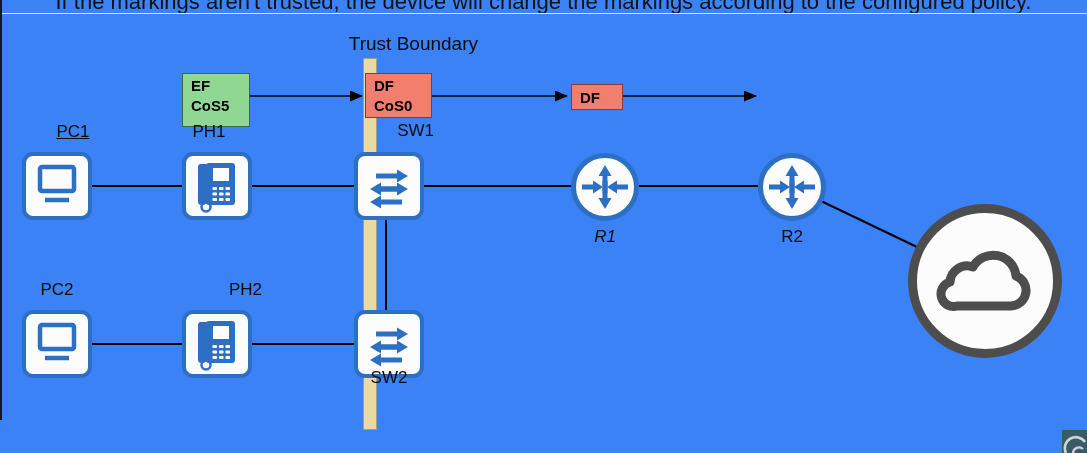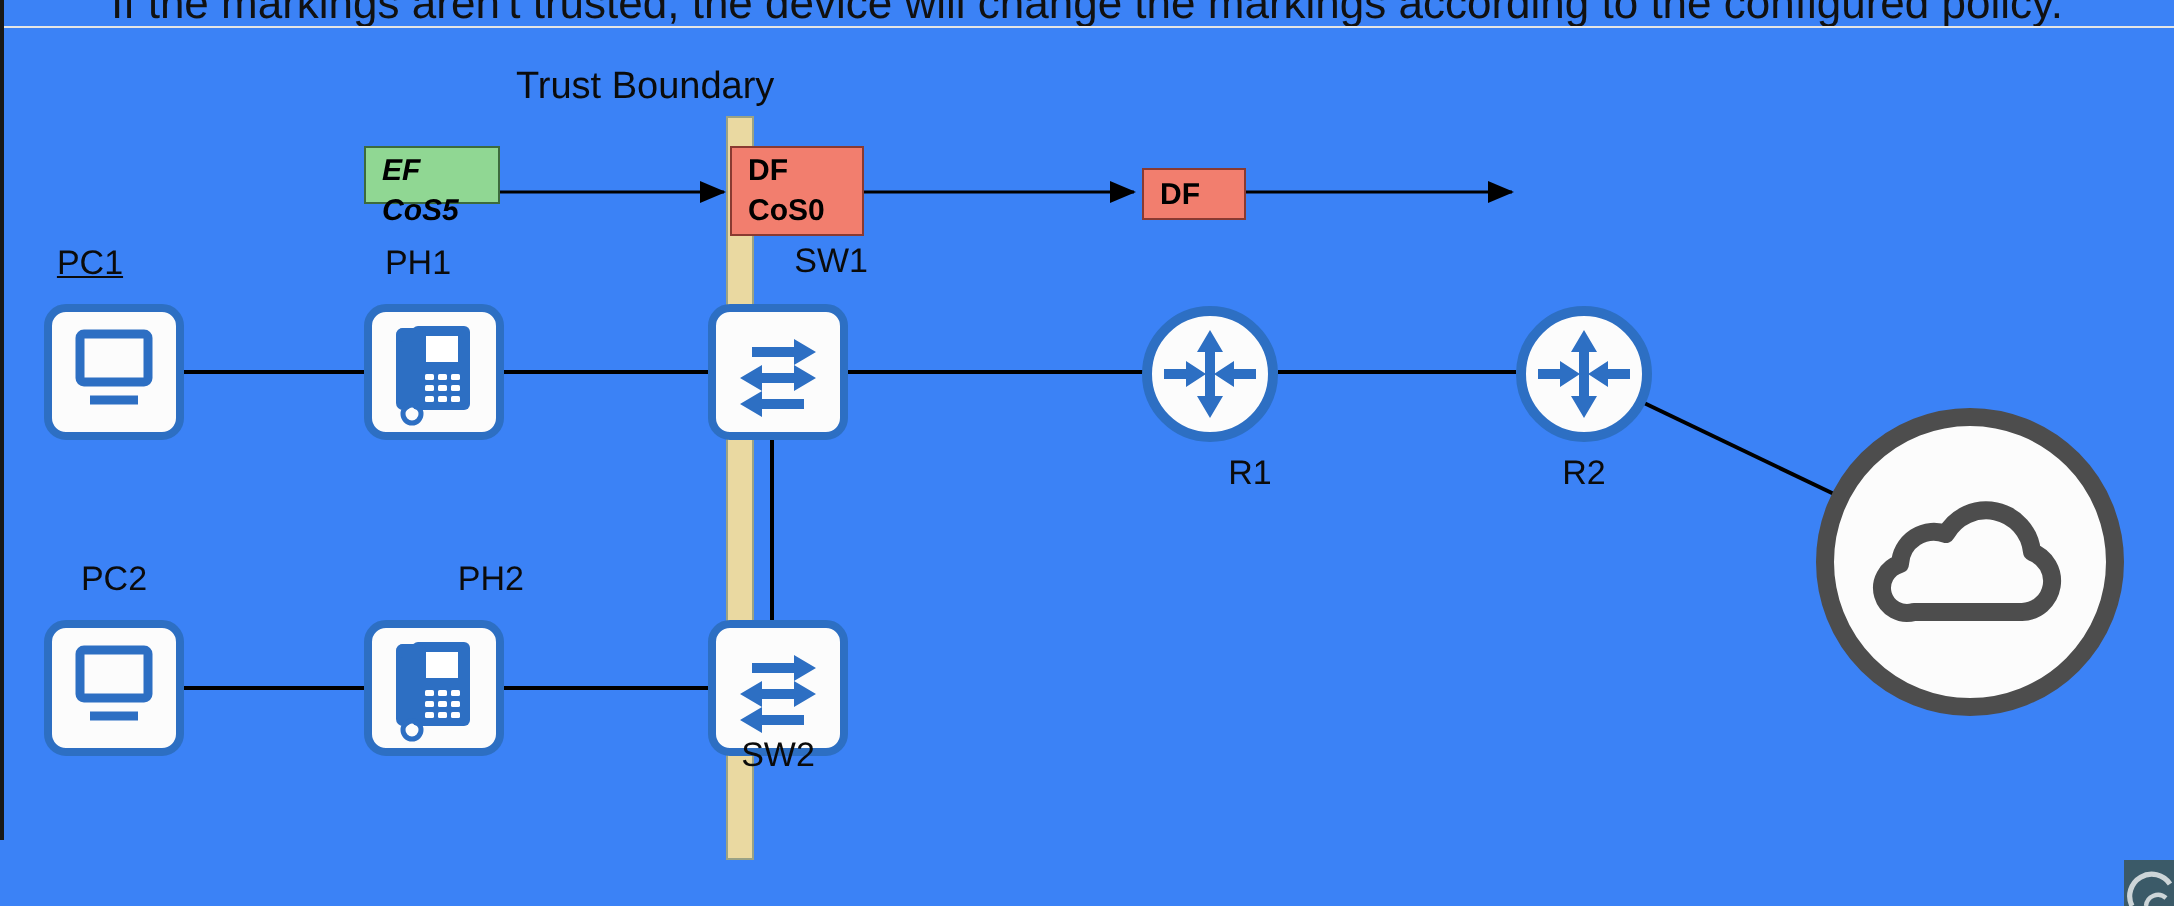--- a/index.html
+++ b/index.html
@@ -9,45 +9,45 @@
   }
   
   .top-text{
     position:absolute;top:-11px;left:0;width:100%;text-align:center;
     font-size:22px;line-height:26px;color:#111;white-space:nowrap;
   }
   .hairline{position:absolute;top:13px;left:0;width:100%;height:1px;background:#e6e6e4;}
   .left-edge{position:absolute;top:0;left:0;width:2px;height:420px;background:#181818;}
 
   
-  .tb-label{position:absolute;top:33px;left:258px;width:220px;text-align:left;font-size:19px;color:#0b0b0b;}
+  .tb-label{position:absolute;top:33px;left:258px;width:220px;text-align:right;font-size:19px;color:#0b0b0b;}
   .tb-bar{position:absolute;top:58px;left:363px;width:14px;height:372px;background:#ead9a1;border:1px solid #9aa285;box-sizing:border-box;z-index:1;}
 
   svg.links{position:absolute;top:0;left:0;z-index:2;pointer-events:none;}
 
   
   .mark{position:absolute;z-index:3;box-sizing:border-box;font-weight:bold;font-size:15px;line-height:20px;padding:2px 0 0 8px;}
   .mark.green{background:#90d793;border:1px solid #3c6b3c;}
   .mark.red{background:#f27e6e;border:1px solid #8a3a31;}
-  #mark-ef{left:182px;top:73px;width:68px;height:29px;font-style:italic;}
+  #mark-ef{left:182px;top:73px;width:68px;height:54px;}
   #mark-dfcos0{left:365px;top:73px;width:67px;height:45px;}
   #mark-df{left:571px;top:84px;width:52px;height:26px;padding-top:3px;}
 
   
   .dev{position:absolute;width:70px;height:68px;box-sizing:border-box;border:4px solid #2d6fc3;border-radius:11px;background:#fcfcfc;z-index:3;}
   .dev.round{width:68px;height:68px;border-width:5px;border-radius:50%;}
   .dev svg{position:absolute;top:0;left:0;}
   #dev-pc1{left:22px;top:152px;} #dev-ph1{left:182px;top:152px;} #dev-sw1{left:354px;top:152px;}
   #dev-r1{left:571px;top:153px;} #dev-r2{left:758px;top:153px;}
   #dev-pc2{left:22px;top:310px;} #dev-ph2{left:182px;top:310px;} #dev-sw2{left:354px;top:310px;}
   #dev-cloud{left:908px;top:204px;width:154px;height:154px;border:9px solid #4d4d4d;border-radius:50%;background:#fcfcfc;z-index:3;position:absolute;box-sizing:border-box;}
 
   .lbl{position:absolute;width:90px;text-align:center;font-size:17px;color:#0b0b0b;z-index:4;}
-  #lbl-pc1{left:0;top:122px;text-decoration:underline;} #lbl-ph1{left:164px;top:122px;} #lbl-sw1{left:344px;top:121px;text-align:right;}
-  #lbl-r1{left:580px;top:227px;} #lbl-r2{left:747px;top:227px;}
+  #lbl-pc1{left:28px;top:122px;text-decoration:underline;} #lbl-ph1{left:164px;top:122px;} #lbl-sw1{left:344px;top:121px;text-align:right;}
+  #lbl-r1{left:560px;top:227px;font-style:italic;} #lbl-r2{left:747px;top:227px;}
   #lbl-pc2{left:12px;top:280px;} #lbl-ph2{left:172px;top:280px;text-align:right;} #lbl-sw2{left:344px;top:368px;}
 
   .badge{position:absolute;left:1062px;top:430px;width:25px;height:23px;background:#3b5a68;z-index:5;}
 </style>
 </head>
 <body>
 
 <div id="stage">
 
   <div class="top-text">If the markings aren't trusted, the device will change the markings according to the configured policy.</div>

